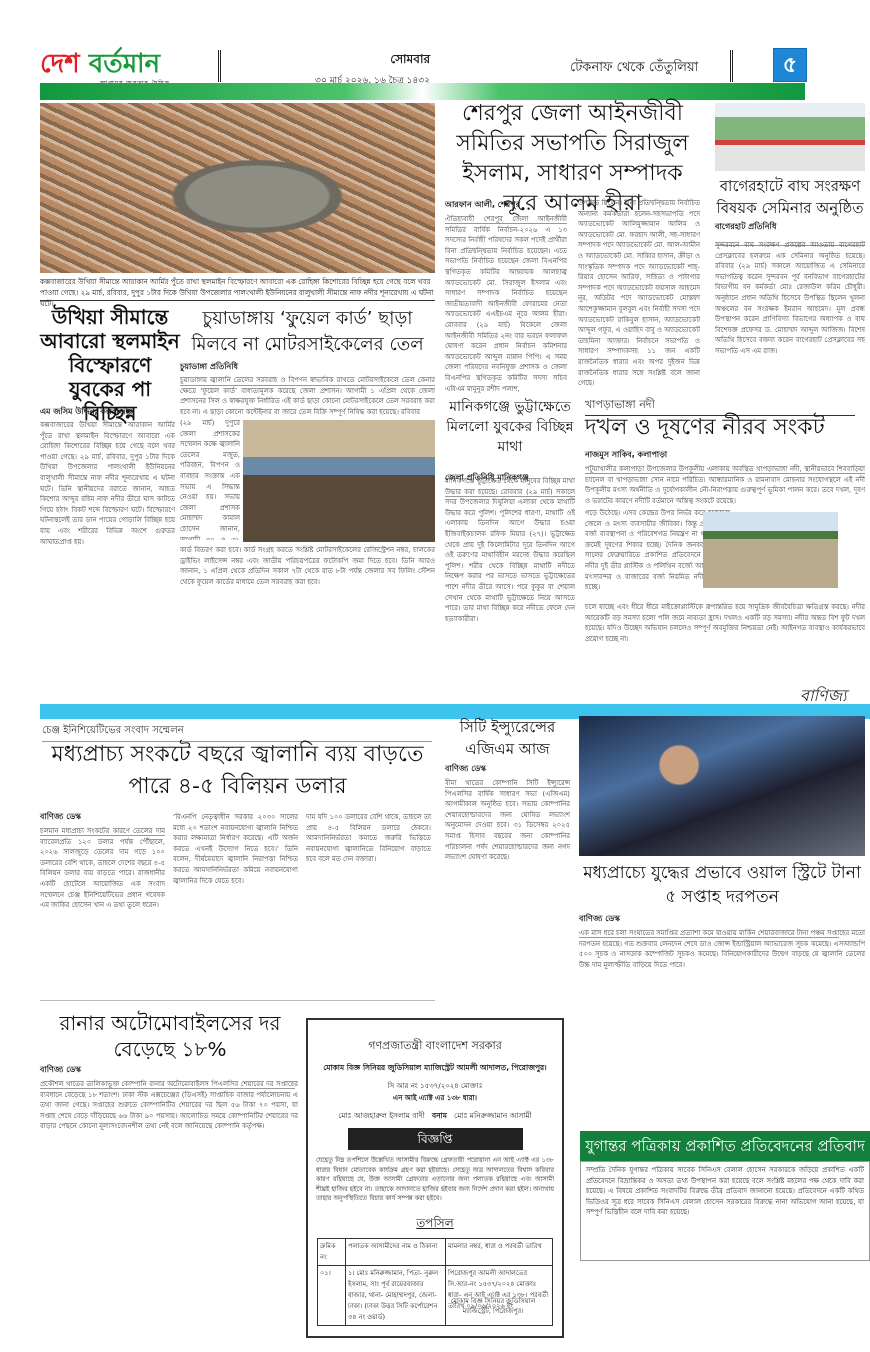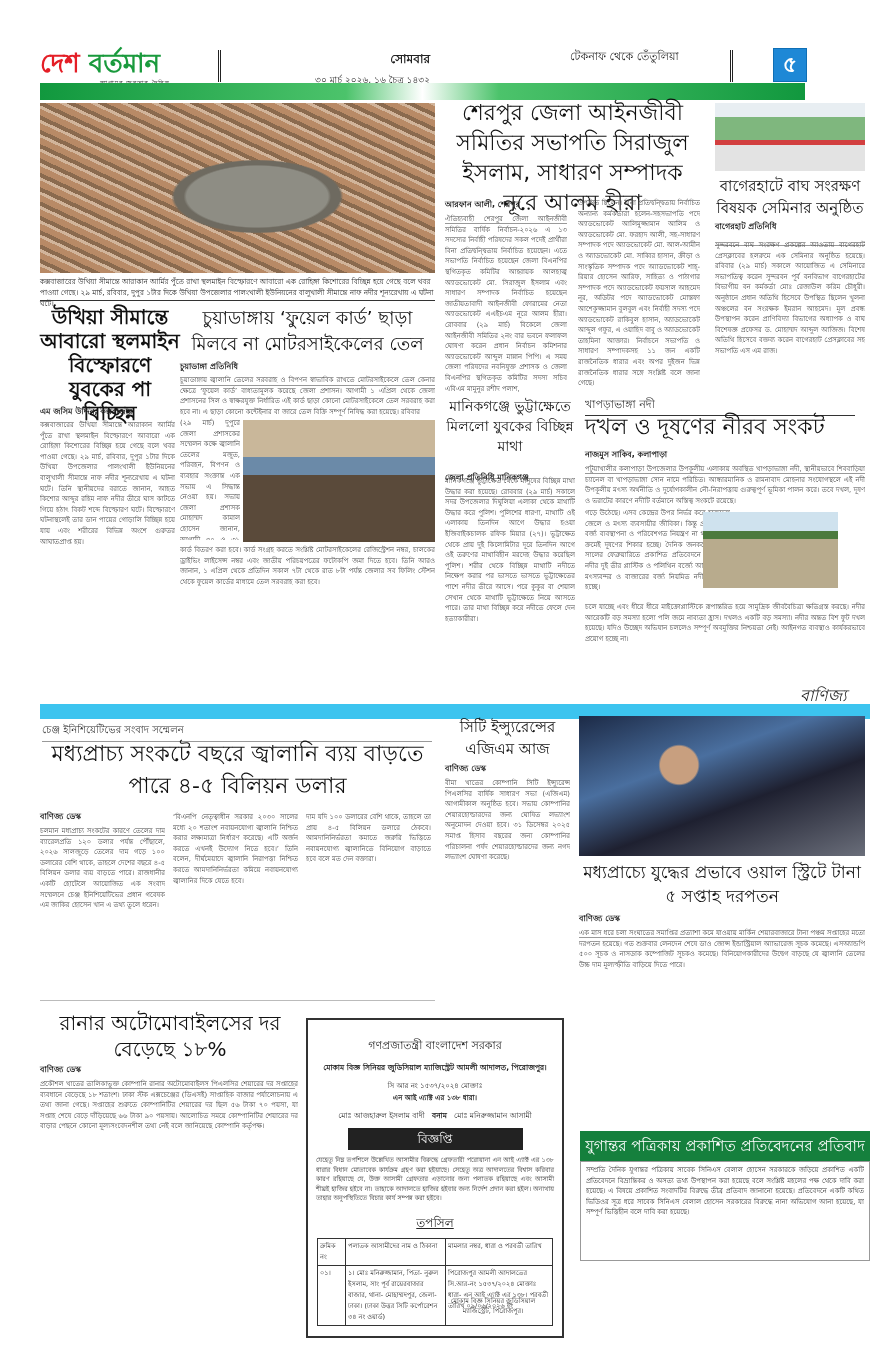--- a/index.html
+++ b/index.html
@@ -7,21 +7,21 @@
 .abs{position:absolute;}
 .masthead{left:40px;top:48px;width:790px;height:38px;}
 .logo{position:absolute;left:0;top:0;font-size:26px;font-weight:bold;line-height:30px;}
 .logo .red{color:#e41e26;}
 .logo .grn{color:#1a9a3d;}
 .logo-tag{position:absolute;left:60px;top:30px;font-size:6px;color:#333;letter-spacing:1px;}
 .vbar{position:absolute;width:3px;height:32px;border-left:1px solid #222;border-right:1px solid #222;}
 .dateblk{position:absolute;left:250px;top:2px;text-align:right;width:140px;}
 .dateblk .day{font-size:12px;font-weight:bold;}
 .dateblk .date{font-size:9px;margin-top:3px;}
-.slogan{position:absolute;left:530px;top:0;font-size:11px;}
+.slogan{position:absolute;left:530px;top:9px;font-size:13px;}
 .pageno{position:absolute;left:733px;top:0;width:34px;height:34px;background:#1e88d6;border:1px solid #0f6fb5;color:#fff;font-size:22px;font-weight:bold;text-align:center;line-height:32px;}
 .greenbar{left:40px;top:83px;width:765px;height:17px;background:linear-gradient(90deg,#11983e 0%,#4cc36b 40%,#ffffff 50%,#4cc36b 60%,#11983e 100%);}
 .photo{background:#888;overflow:hidden;}
 .mine{left:40px;top:103px;width:395px;height:170px;background:radial-gradient(ellipse at 55% 55%,#8e8d84 0 23%,#6e6a60 24% 27%,transparent 28%),repeating-linear-gradient(25deg,#b88a66 0 6px,#d1b49a 6px 9px,#8a6a4e 9px 13px);}
 .caption{font-size:7.2px;line-height:11px;color:#222;}
 .rule{background:#333;height:1px;}
 .hl{font-weight:normal;color:#111;text-align:center;}
 .byline{font-size:8px;font-weight:bold;border-bottom:1px solid #999;padding-bottom:12px;}
 .body{font-size:6.8px;line-height:10.6px;color:#444;text-align:justify;}
 .blueband{height:15px;background:#3cc4ef;}

